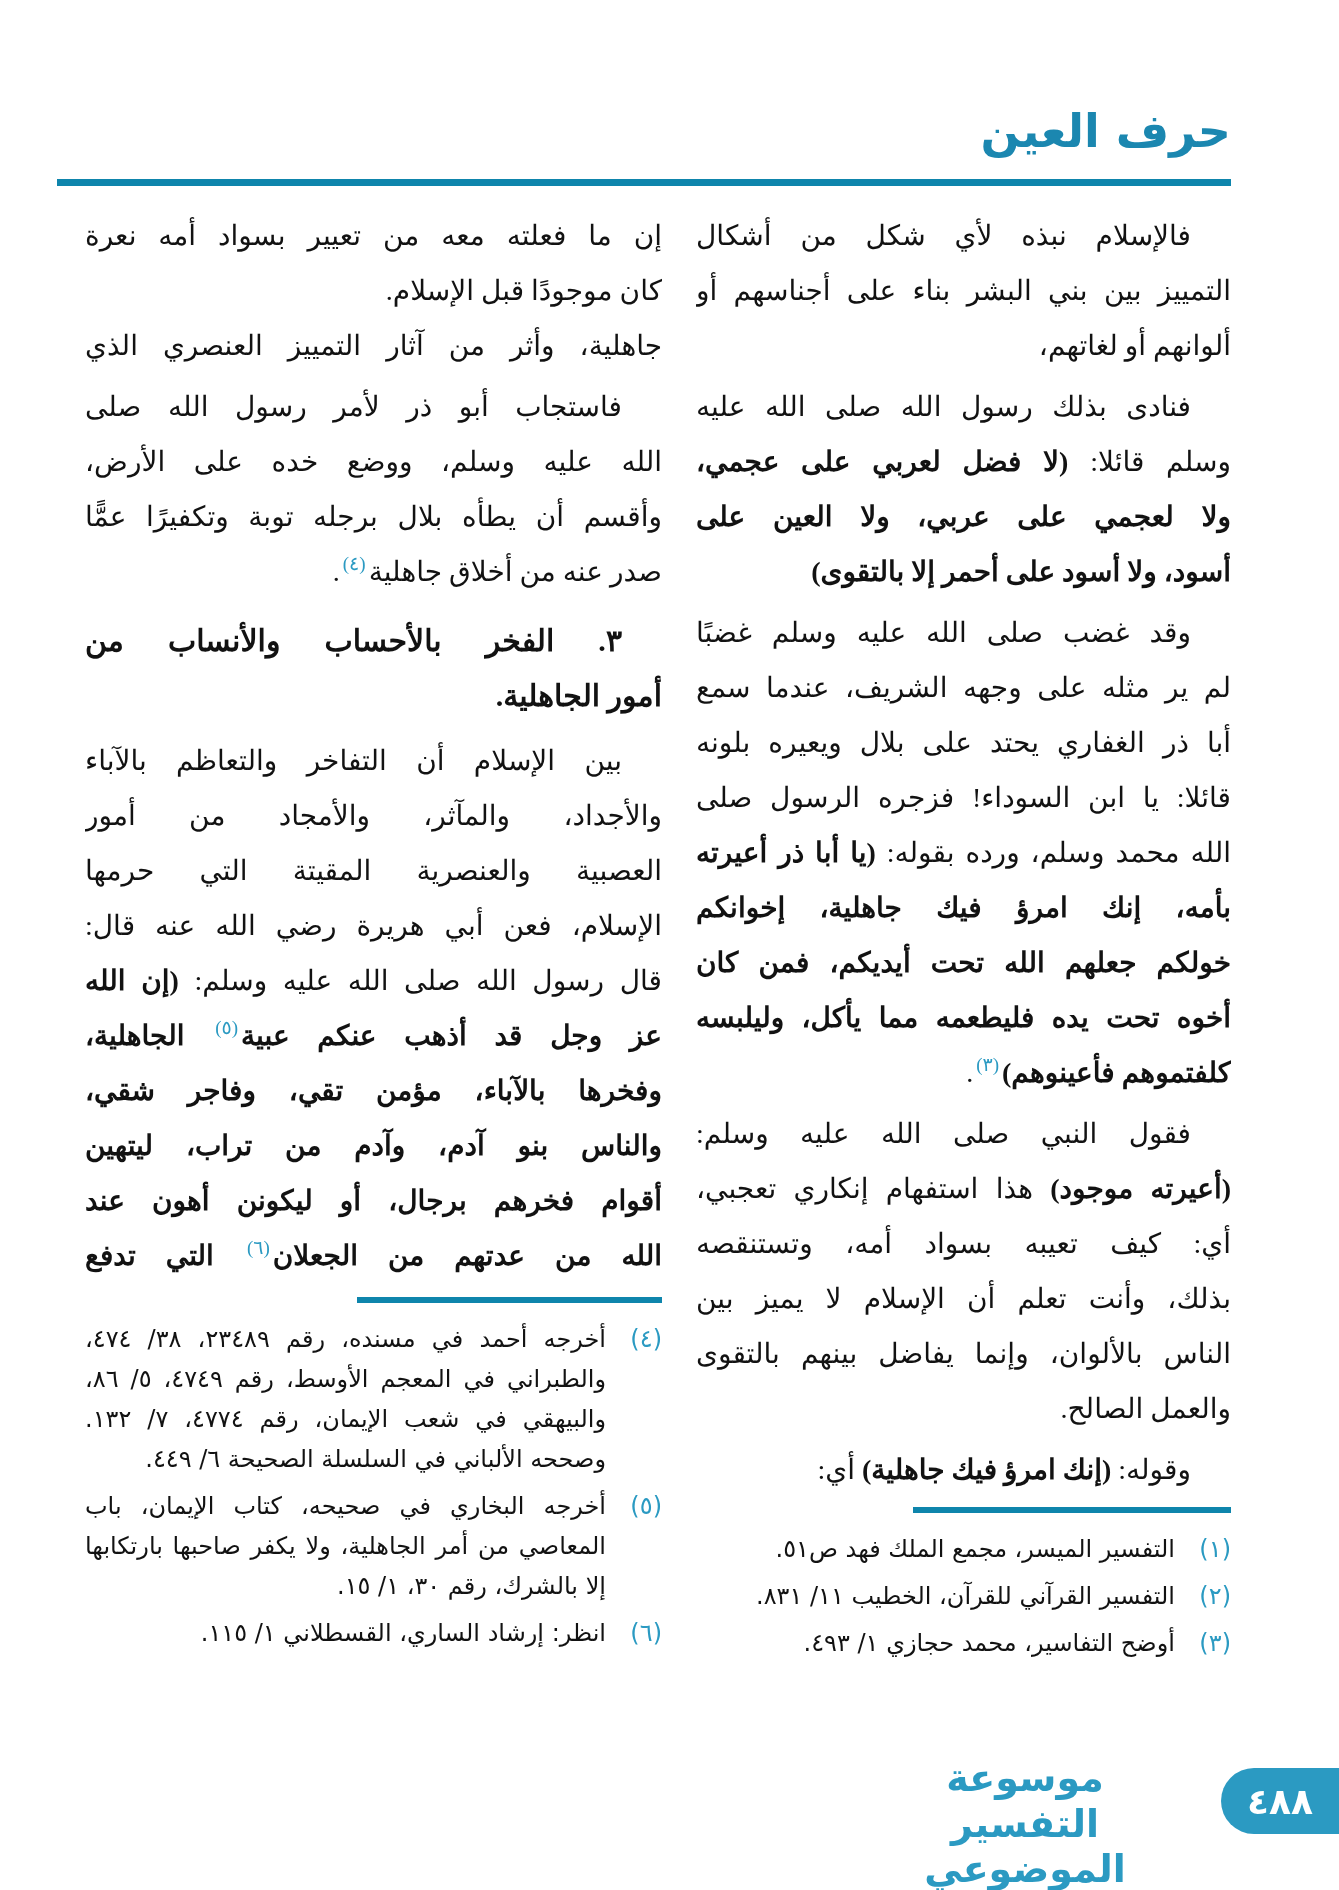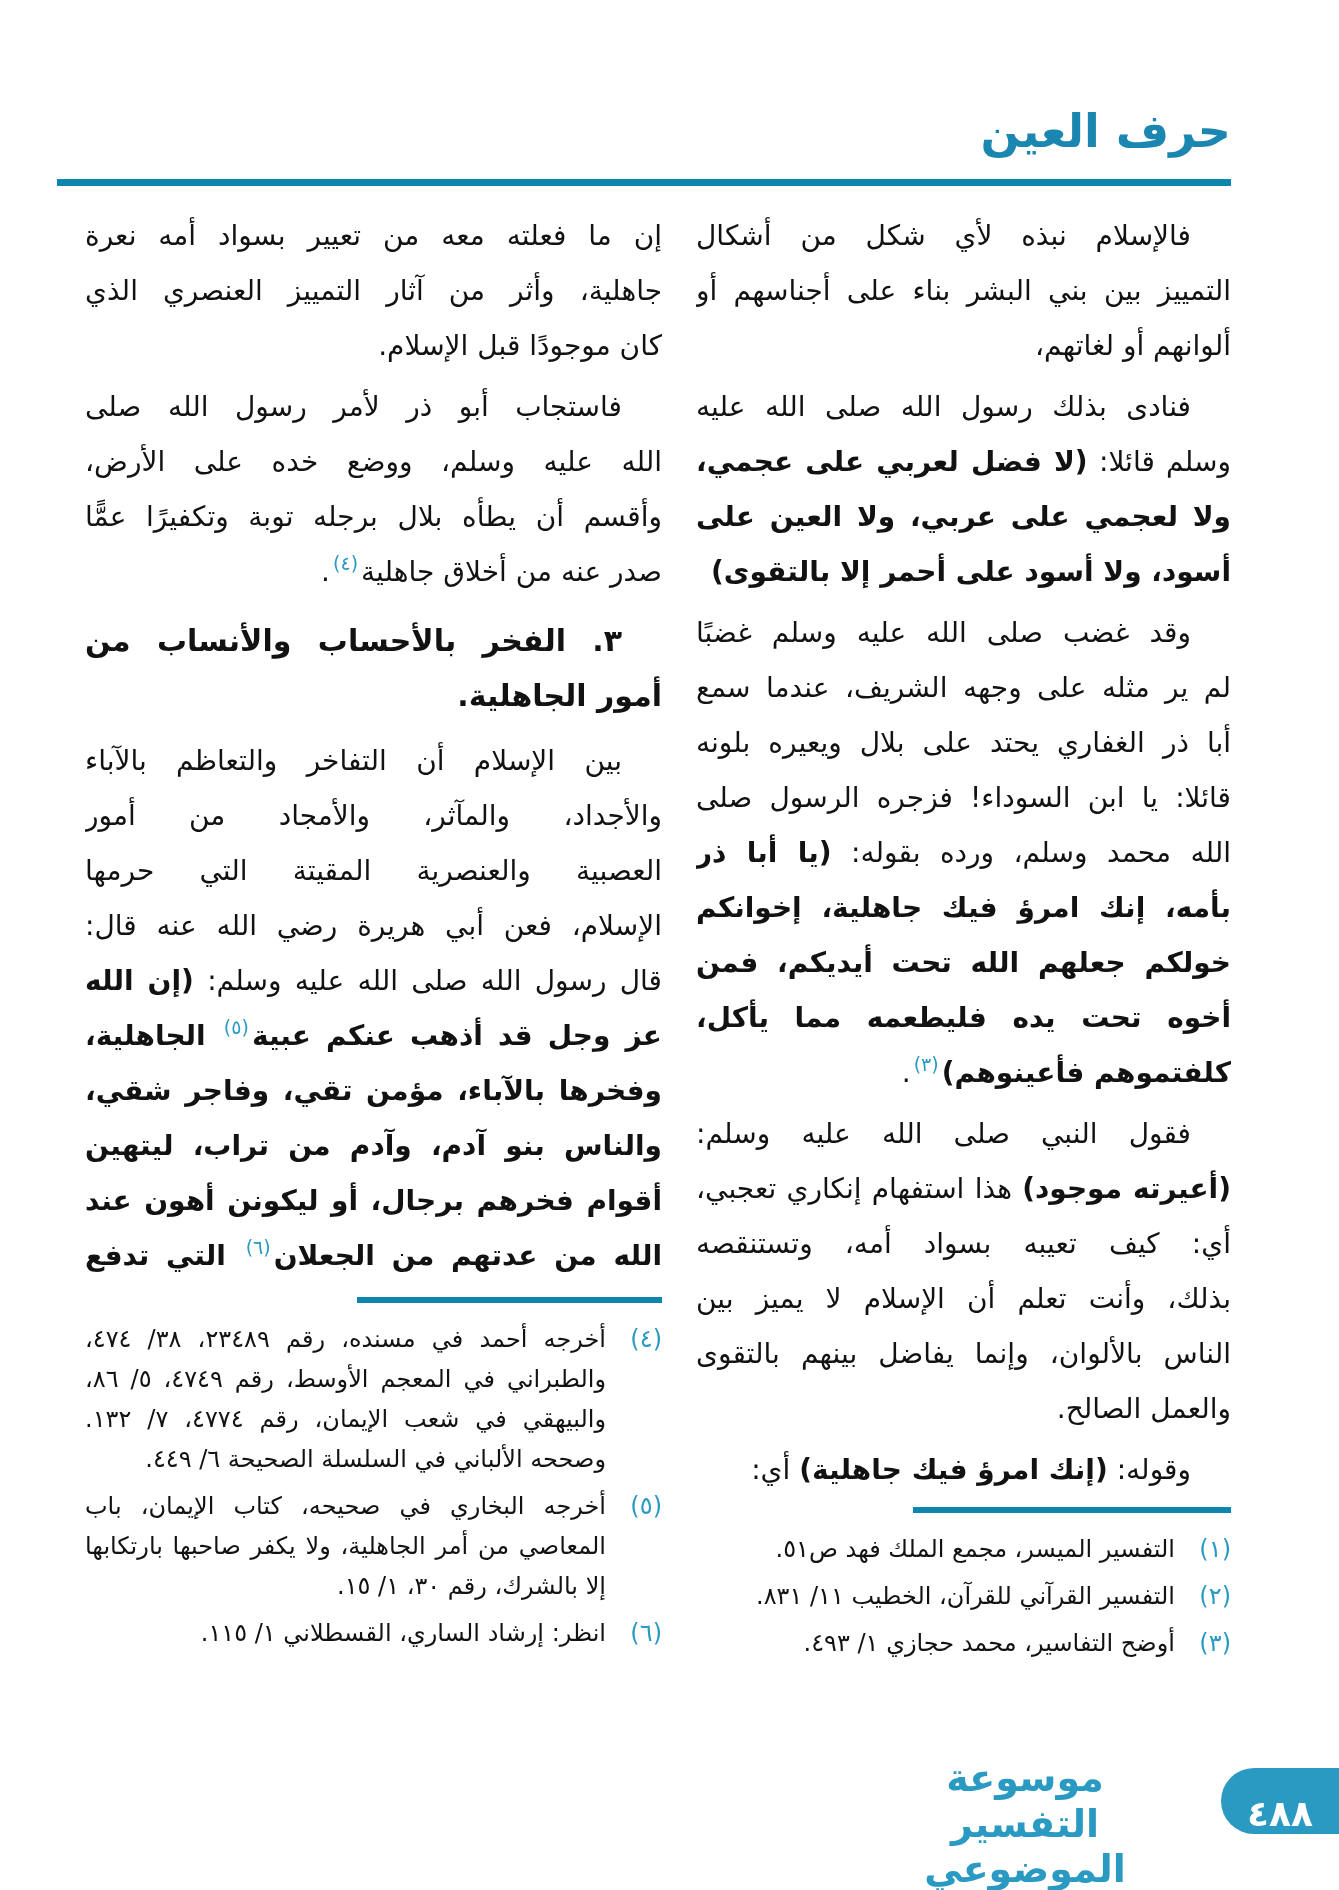--- a/index.html
+++ b/index.html
@@ -37,20 +37,21 @@
   .col-right{right:108px;width:535px;}
   .col-left{left:85px;width:577px;}
   .para{margin-bottom:6px;}
   .para-heading{margin-top:14px;margin-bottom:10px;}
   .line{
     height:55px;line-height:55px;
     font-size:28px;
     text-align:justify;
     text-align-last:justify;
     overflow:hidden;
+    font-family:Liberation Serif, serif;
   }
   .para-heading .line{font-size:30px;font-weight:bold;}
   .line-first{padding-right:40px;}
   .line-last{text-align:right;text-align-last:right;}
   .seg-b{font-weight:bold;}
   .seg-f{
     color:var(--marker);
     font-size:19px;
     position:relative;top:-11px;
     margin-left:3px;margin-right:3px;
@@ -75,21 +76,21 @@
     width:310px;text-align:center;
     color:var(--badge);
   }
   .logo-main{font-size:38px;font-weight:bold;line-height:1.2;letter-spacing:-1px;}
   .page-badge{
     position:absolute;top:1768px;right:0;
     width:118px;height:66px;
     background:var(--badge);
     border-radius:36px 0 0 36px;
     color:#ffffff;
-    display:flex;align-items:flex-end;justify-content:center;
+    display:flex;align-items:center;justify-content:center;
     font-size:36px;font-weight:bold;
   }
 </style>
 </head>
 <body>
 
 <div class="page">
 
   <div class="header-title">حرف العين</div>
 
@@ -145,22 +146,22 @@
           <span class="fn-num">(٣)</span>
           <div class="fn-text">أوضح التفاسير، محمد حجازي ١/ ٤٩٣.</div>
         </div>
       </div>
   </div>
 
   <div class="column col-left">
     <div class="col-body">
         <div class="para">
           <div class="line"><span class="seg seg-n">إن ما فعلته معه من تعيير بسواد أمه نعرة</span></div>
+          <div class="line line-last"><span class="seg seg-n">كان موجودًا قبل الإسلام.</span></div>
           <div class="line"><span class="seg seg-n">جاهلية، وأثر من آثار التمييز العنصري الذي</span></div>
-          <div class="line line-last"><span class="seg seg-n">كان موجودًا قبل الإسلام.</span></div>
         </div>
         <div class="para">
           <div class="line line-first"><span class="seg seg-n">فاستجاب أبو ذر لأمر رسول الله صلى</span></div>
           <div class="line"><span class="seg seg-n">الله عليه وسلم، ووضع خده على الأرض،</span></div>
           <div class="line"><span class="seg seg-n">وأقسم أن يطأه بلال برجله توبة وتكفيرًا عمًّا</span></div>
           <div class="line line-last"><span class="seg seg-n">صدر عنه من أخلاق جاهلية</span><span class="seg seg-f">(٤)</span><span class="seg seg-n">.</span></div>
         </div>
         <div class="para para-heading">
           <div class="line line-first"><span class="seg seg-b">٣. الفخر بالأحساب والأنساب من</span></div>
           <div class="line line-last"><span class="seg seg-b">أمور الجاهلية.</span></div>

